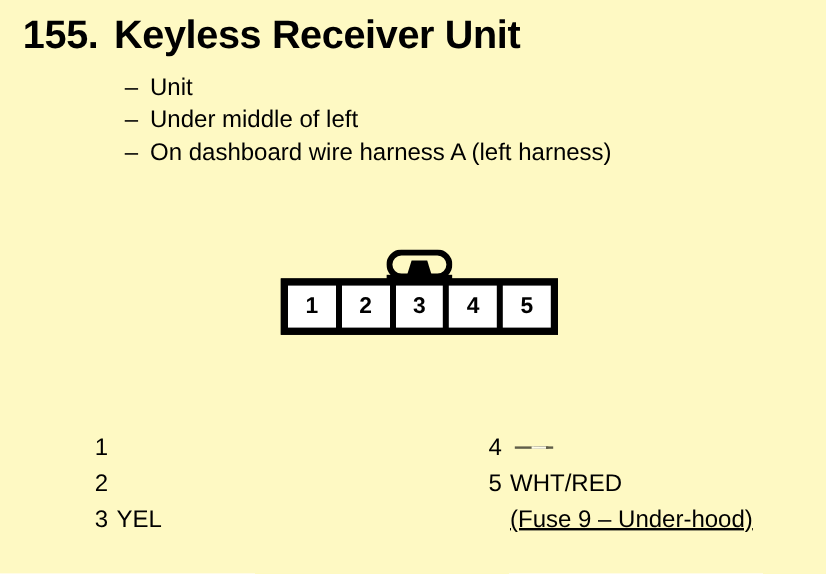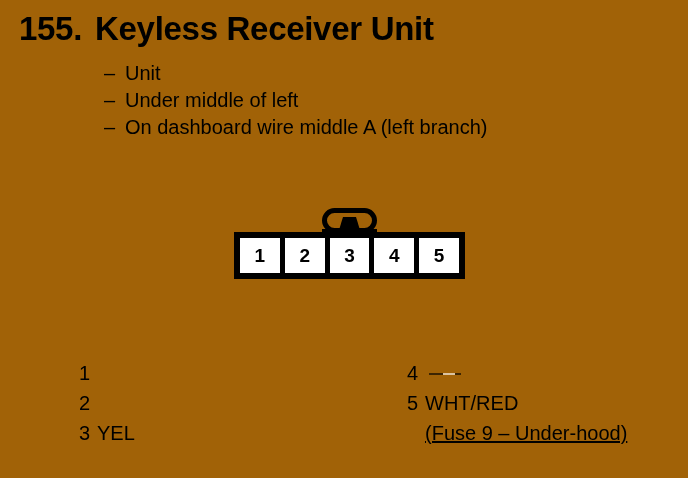--- a/index.html
+++ b/index.html
@@ -13,21 +13,21 @@
     position: relative;
     overflow: hidden;
     font-family: "Liberation Sans", sans-serif;
     color: #000000;
     -webkit-font-smoothing: none;
   }
 
   #page {
     position: absolute;
     inset: 0;
-    background: #a16207;
+    background: #fef9c3;
   }
 
   
   .heading {
     position: absolute;
     left: 19px;
     top: 12px;
     font-size: 33px;
     font-weight: bold;
     letter-spacing: -0.3px;
@@ -167,21 +167,21 @@
     <div class="bullet-row">
       <span class="bullet-dash">–</span>
       <span>Unit</span>
     </div>
     <div class="bullet-row">
       <span class="bullet-dash">–</span>
       <span>Under middle of left</span>
     </div>
     <div class="bullet-row">
       <span class="bullet-dash">–</span>
-      <span>On dashboard wire middle A (left branch)</span>
+      <span>On dashboard wire harness A (left harness)</span>
     </div>
   </div>
 
   <div class="connector-wrap">
 
     <div class="tab">
       <svg width="55" height="25" viewBox="0 0 55 25" xmlns="http://www.w3.org/2000/svg">
         <rect x="2.5" y="2.5" width="50" height="20" rx="10" ry="10" fill="none" stroke="#000000" stroke-width="5"></rect>
         <path d="M 17 22 L 21 9 L 34 9 L 38 22 Z" fill="#000000"></path>
         <rect x="0" y="21" width="55" height="4" fill="#000000"></rect>

